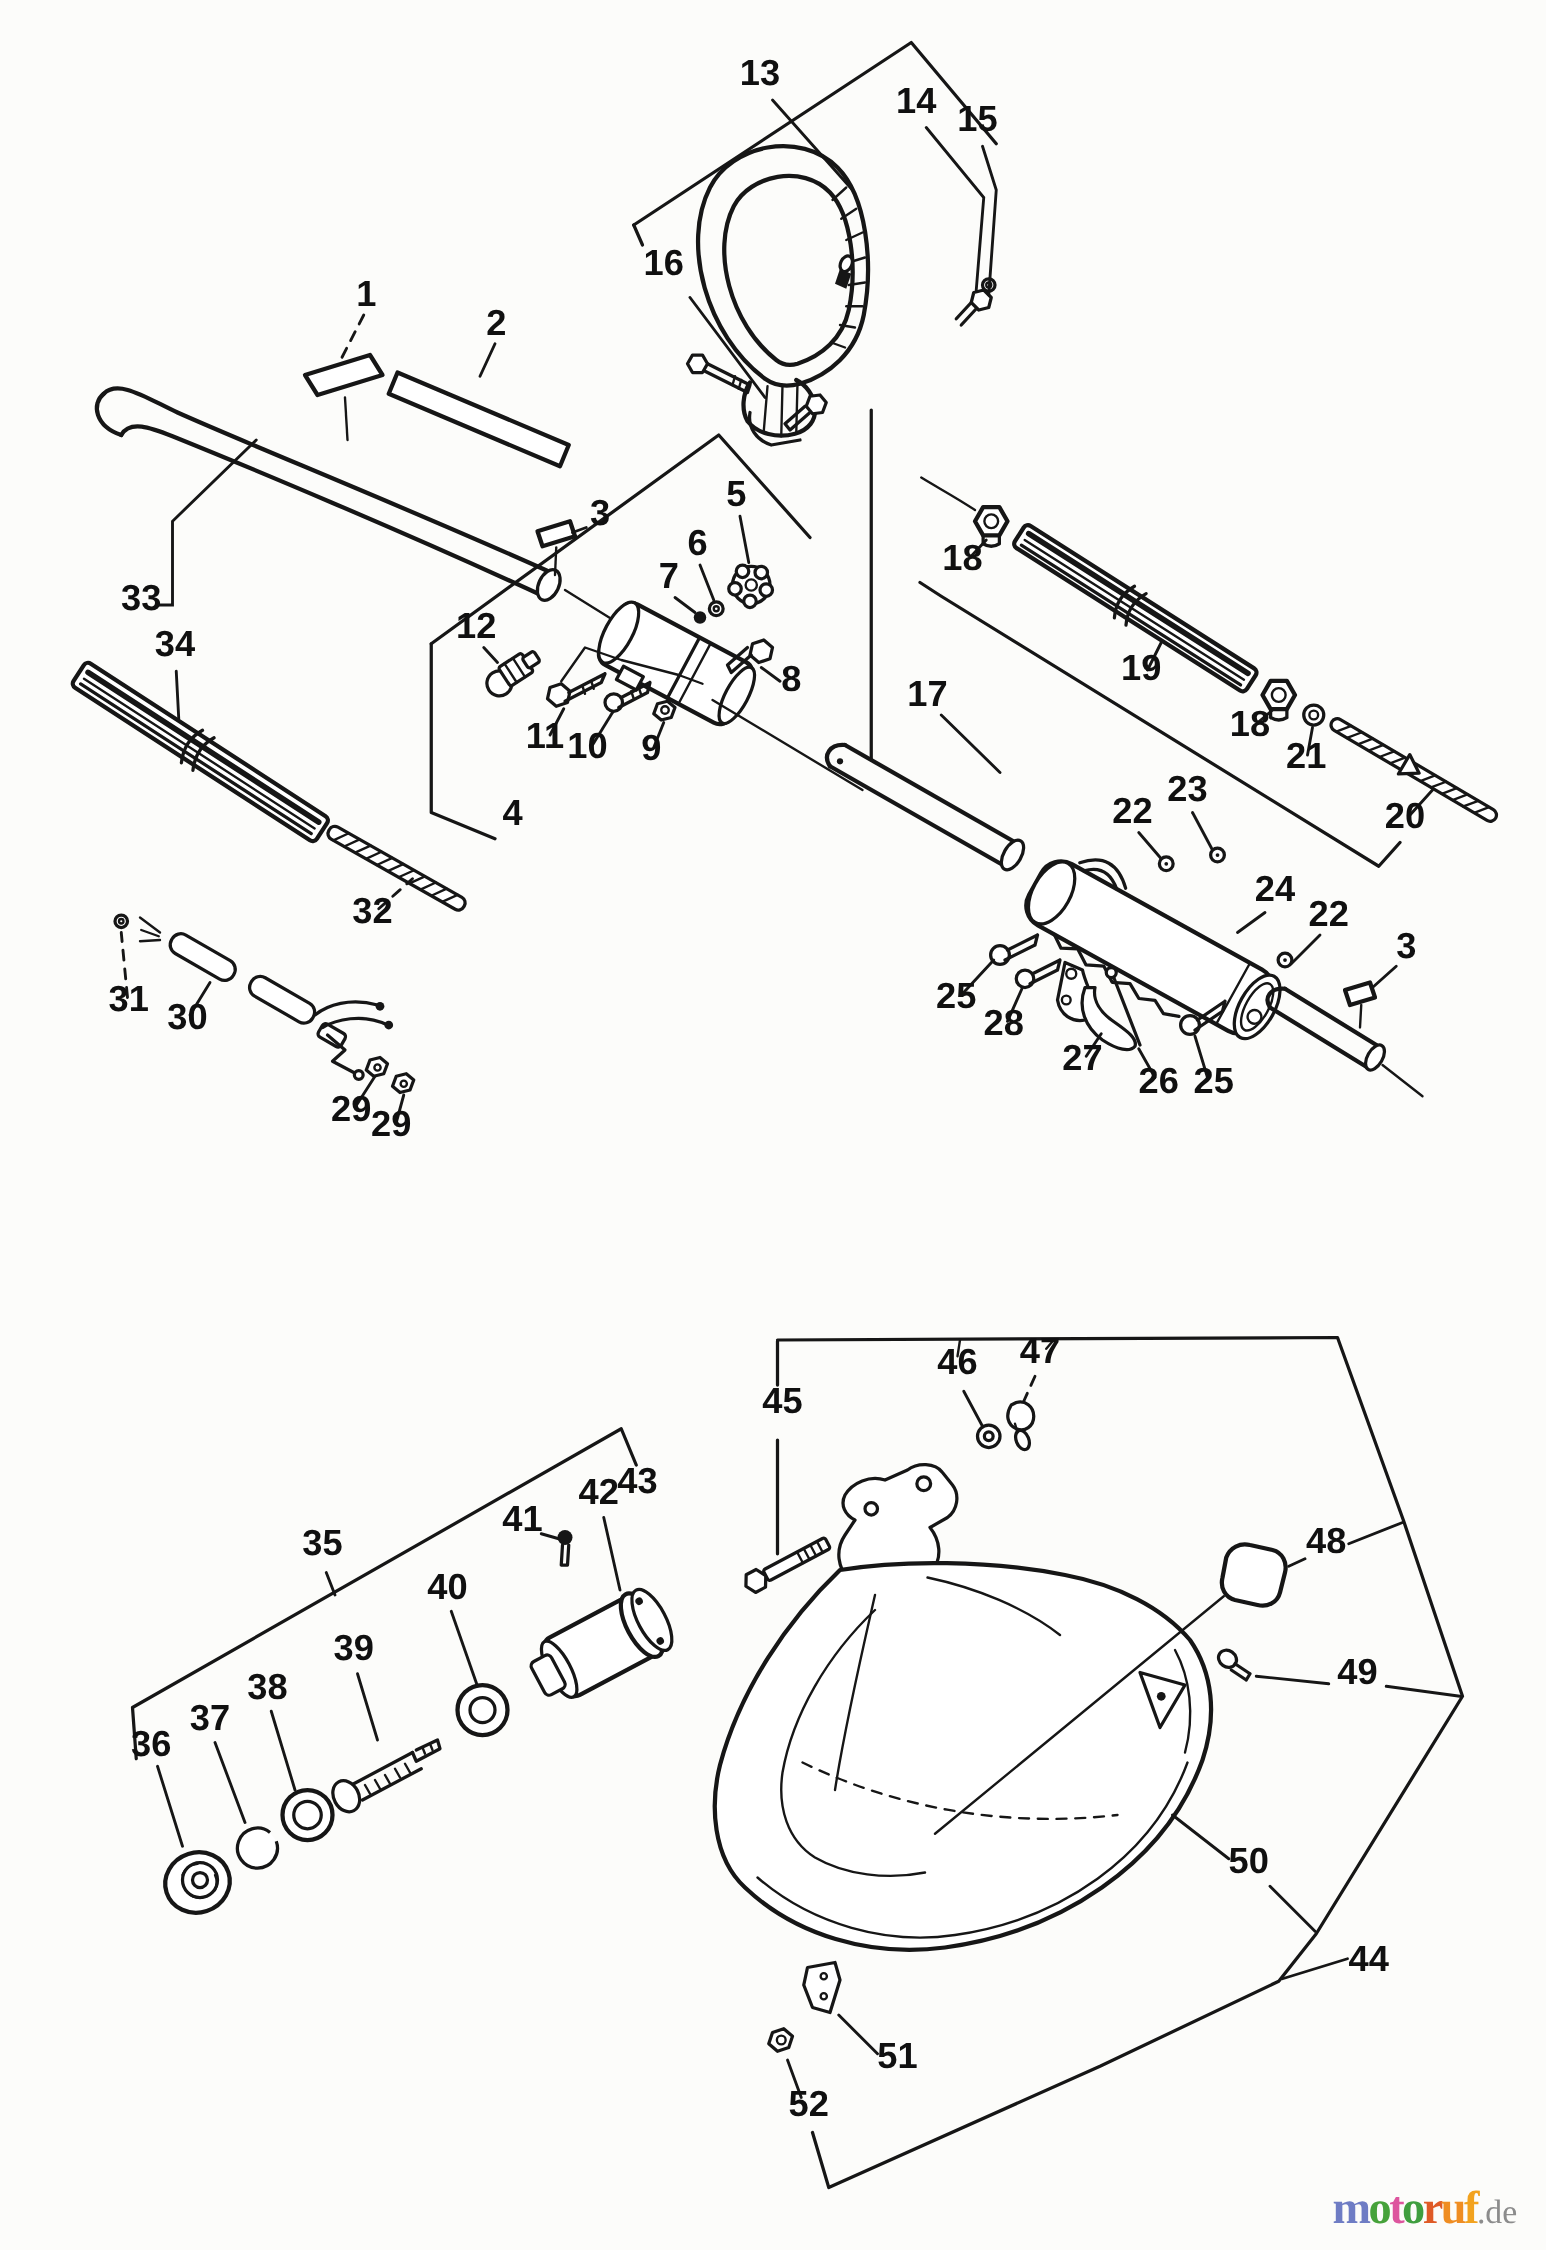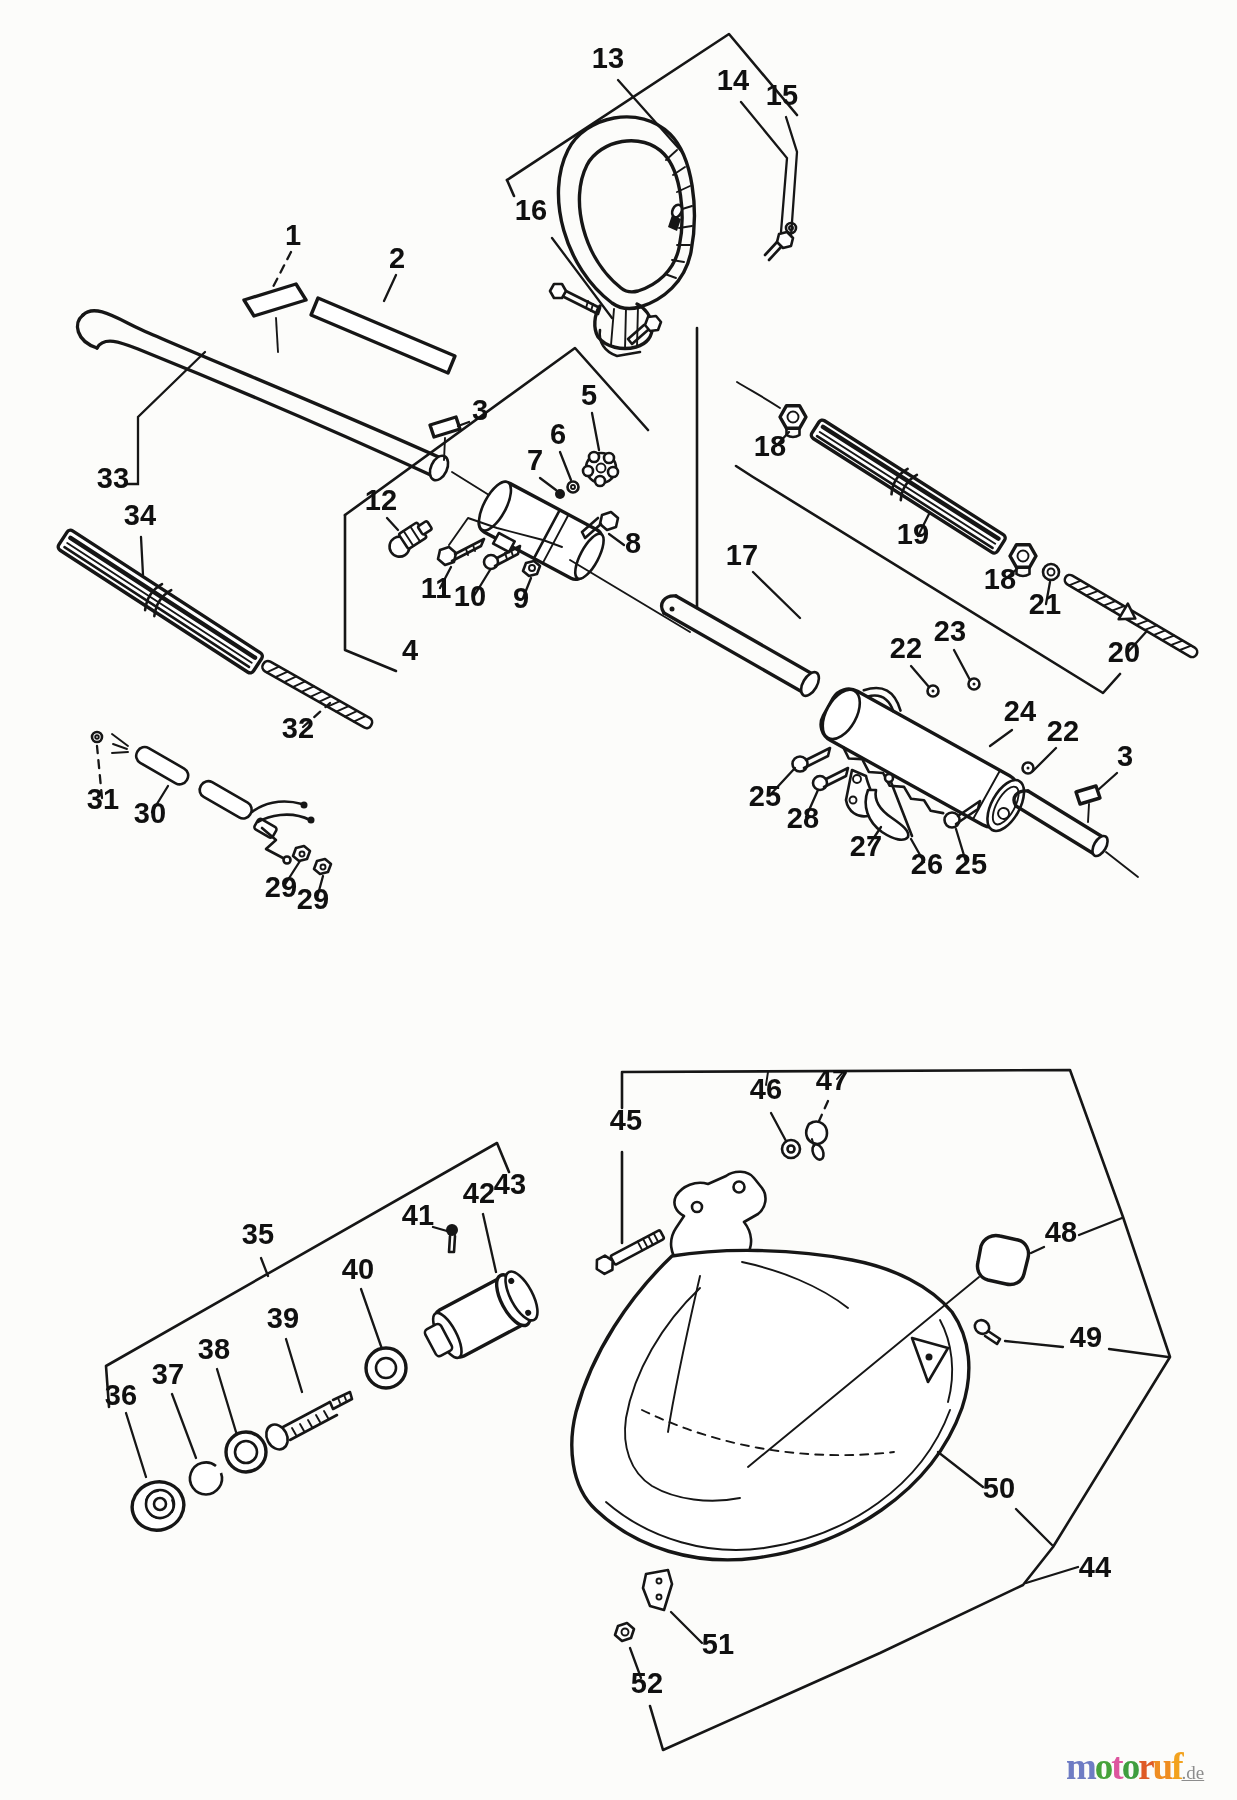--- a/index.html
+++ b/index.html
@@ -10,21 +10,21 @@
   .md{fill:none;stroke:#161616;stroke-width:2.6;stroke-linecap:round;stroke-linejoin:round;}
   .thin{fill:none;stroke:#161616;stroke-width:1.9;stroke-linecap:round;stroke-linejoin:round;}
   .ldr{fill:none;stroke:#161616;stroke-width:2.3;stroke-linecap:round;}
   .dash{stroke-dasharray:8 7;}
   .fillw{fill:#ffffff;stroke:#161616;stroke-width:3.4;stroke-linejoin:round;}
   .fillw2{fill:#ffffff;stroke:#161616;stroke-width:2.6;stroke-linejoin:round;}
   .dark{fill:#161616;stroke:none;}
   .callout{font:700 29px "Liberation Sans",sans-serif;fill:#101010;text-anchor:middle;}
   .watermark{position:absolute;left:1066px;top:1745px;width:170px;
      font-family:"Liberation Serif",serif;font-weight:700;font-size:37px;letter-spacing:-2px;white-space:nowrap;}
-  .watermark .suffix{font-size:19px;font-weight:400;letter-spacing:0px;text-decoration:underline;}
+  .watermark .suffix{font-size:27px;font-weight:400;letter-spacing:0px;}
 </style>
 </head>
 <body>
 
 <div class="stage">
 <svg width="1237" height="1800" viewBox="0 0 1237 1800">
 
   <g>
     <path class="ln" d="M 612,303 C 565,268 545,195 568,150 C 585,116 640,104 670,134 C 693,157 699,210 691,252 C 685,282 663,300 640,307 C 629,310 619,308 612,303 Z"></path>
     <path class="ln" d="M 621,288 C 584,259 569,200 587,165 C 600,140 642,131 664,154 C 681,172 686,215 679,248 C 674,271 657,285 638,291 C 631,293 626,292 621,288 Z"></path>

